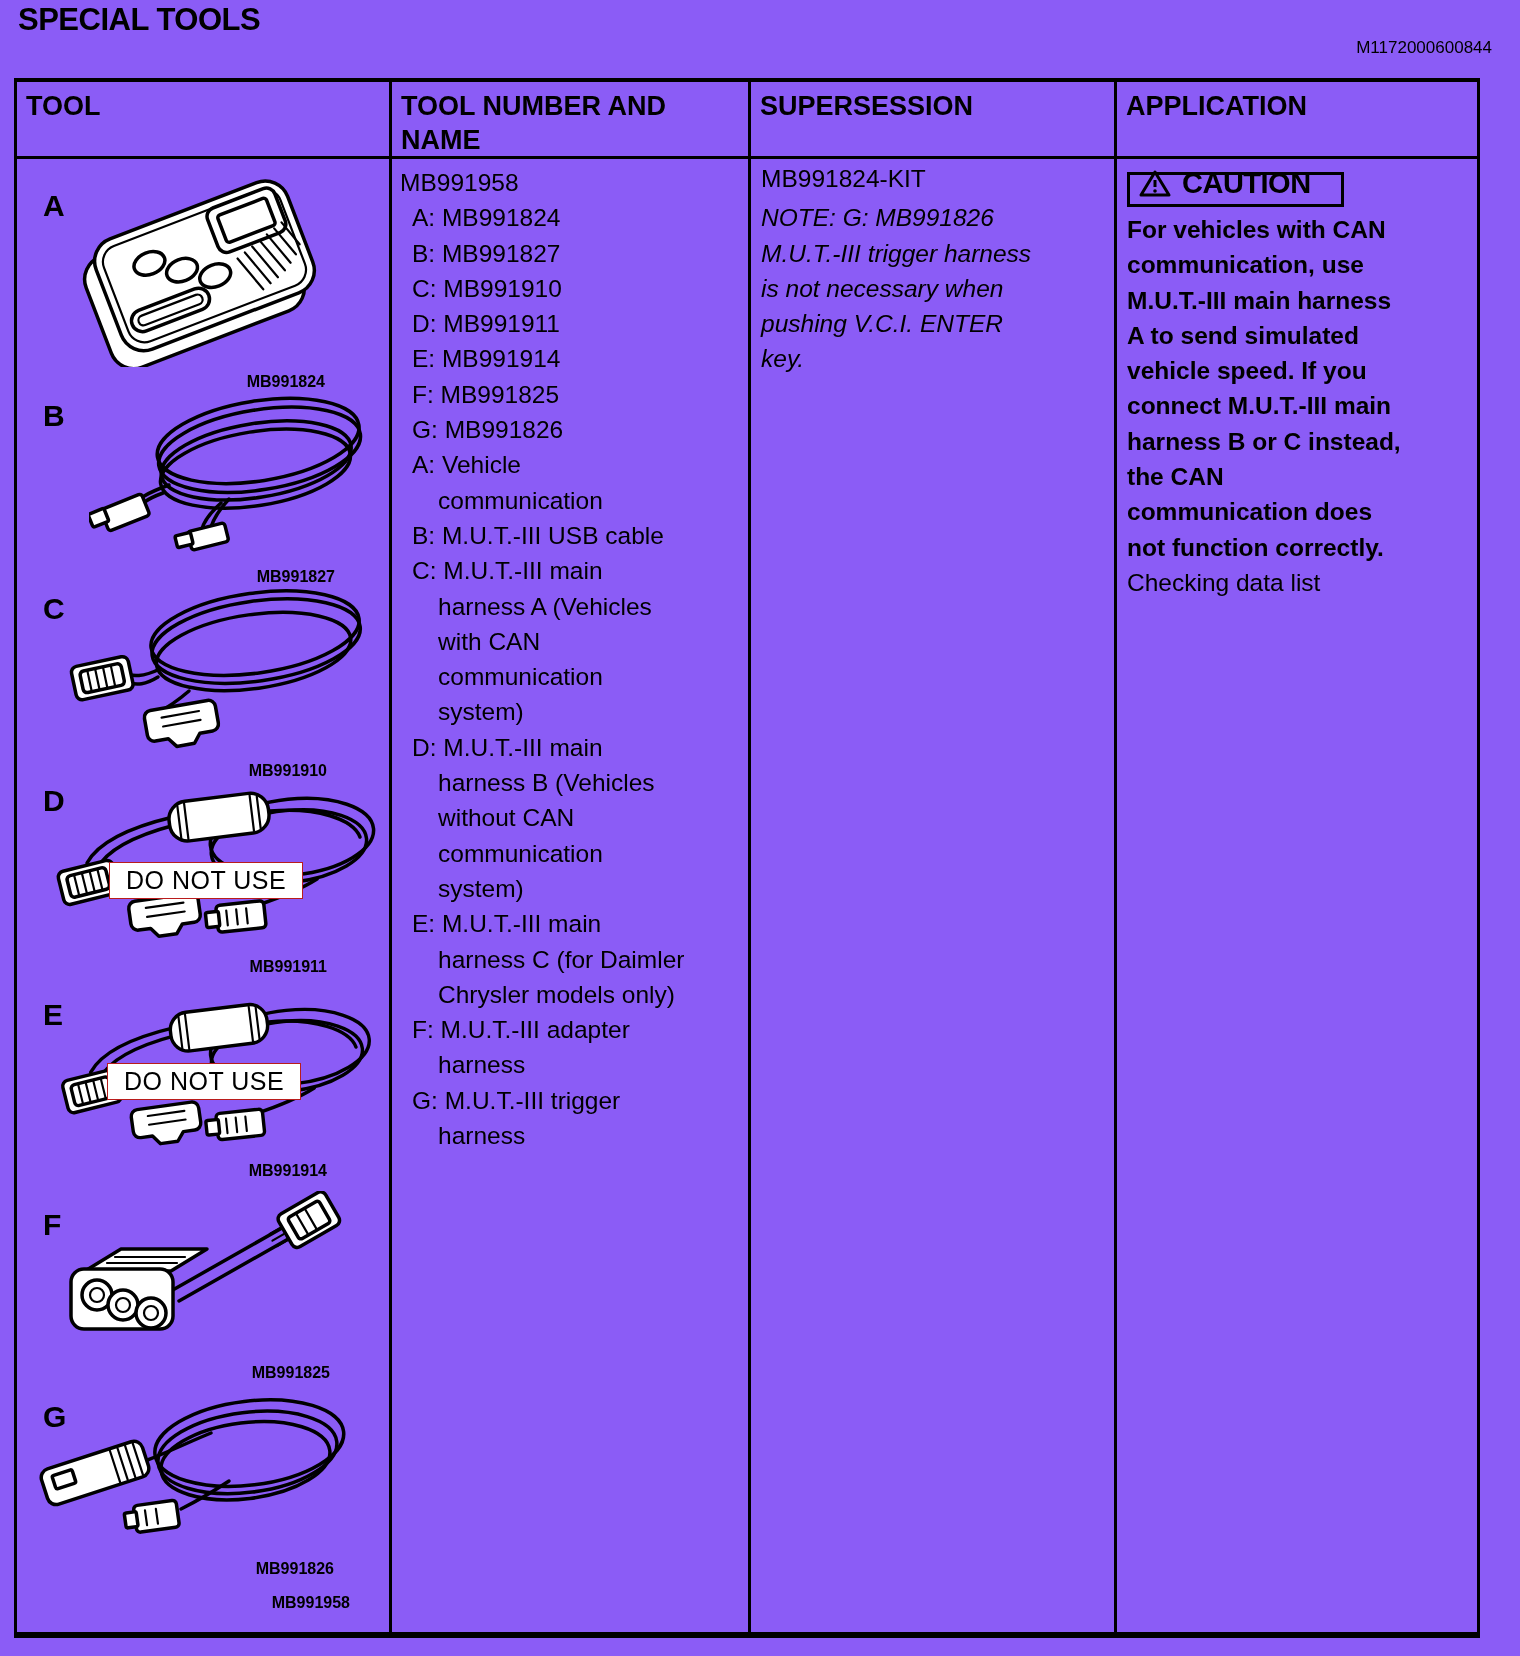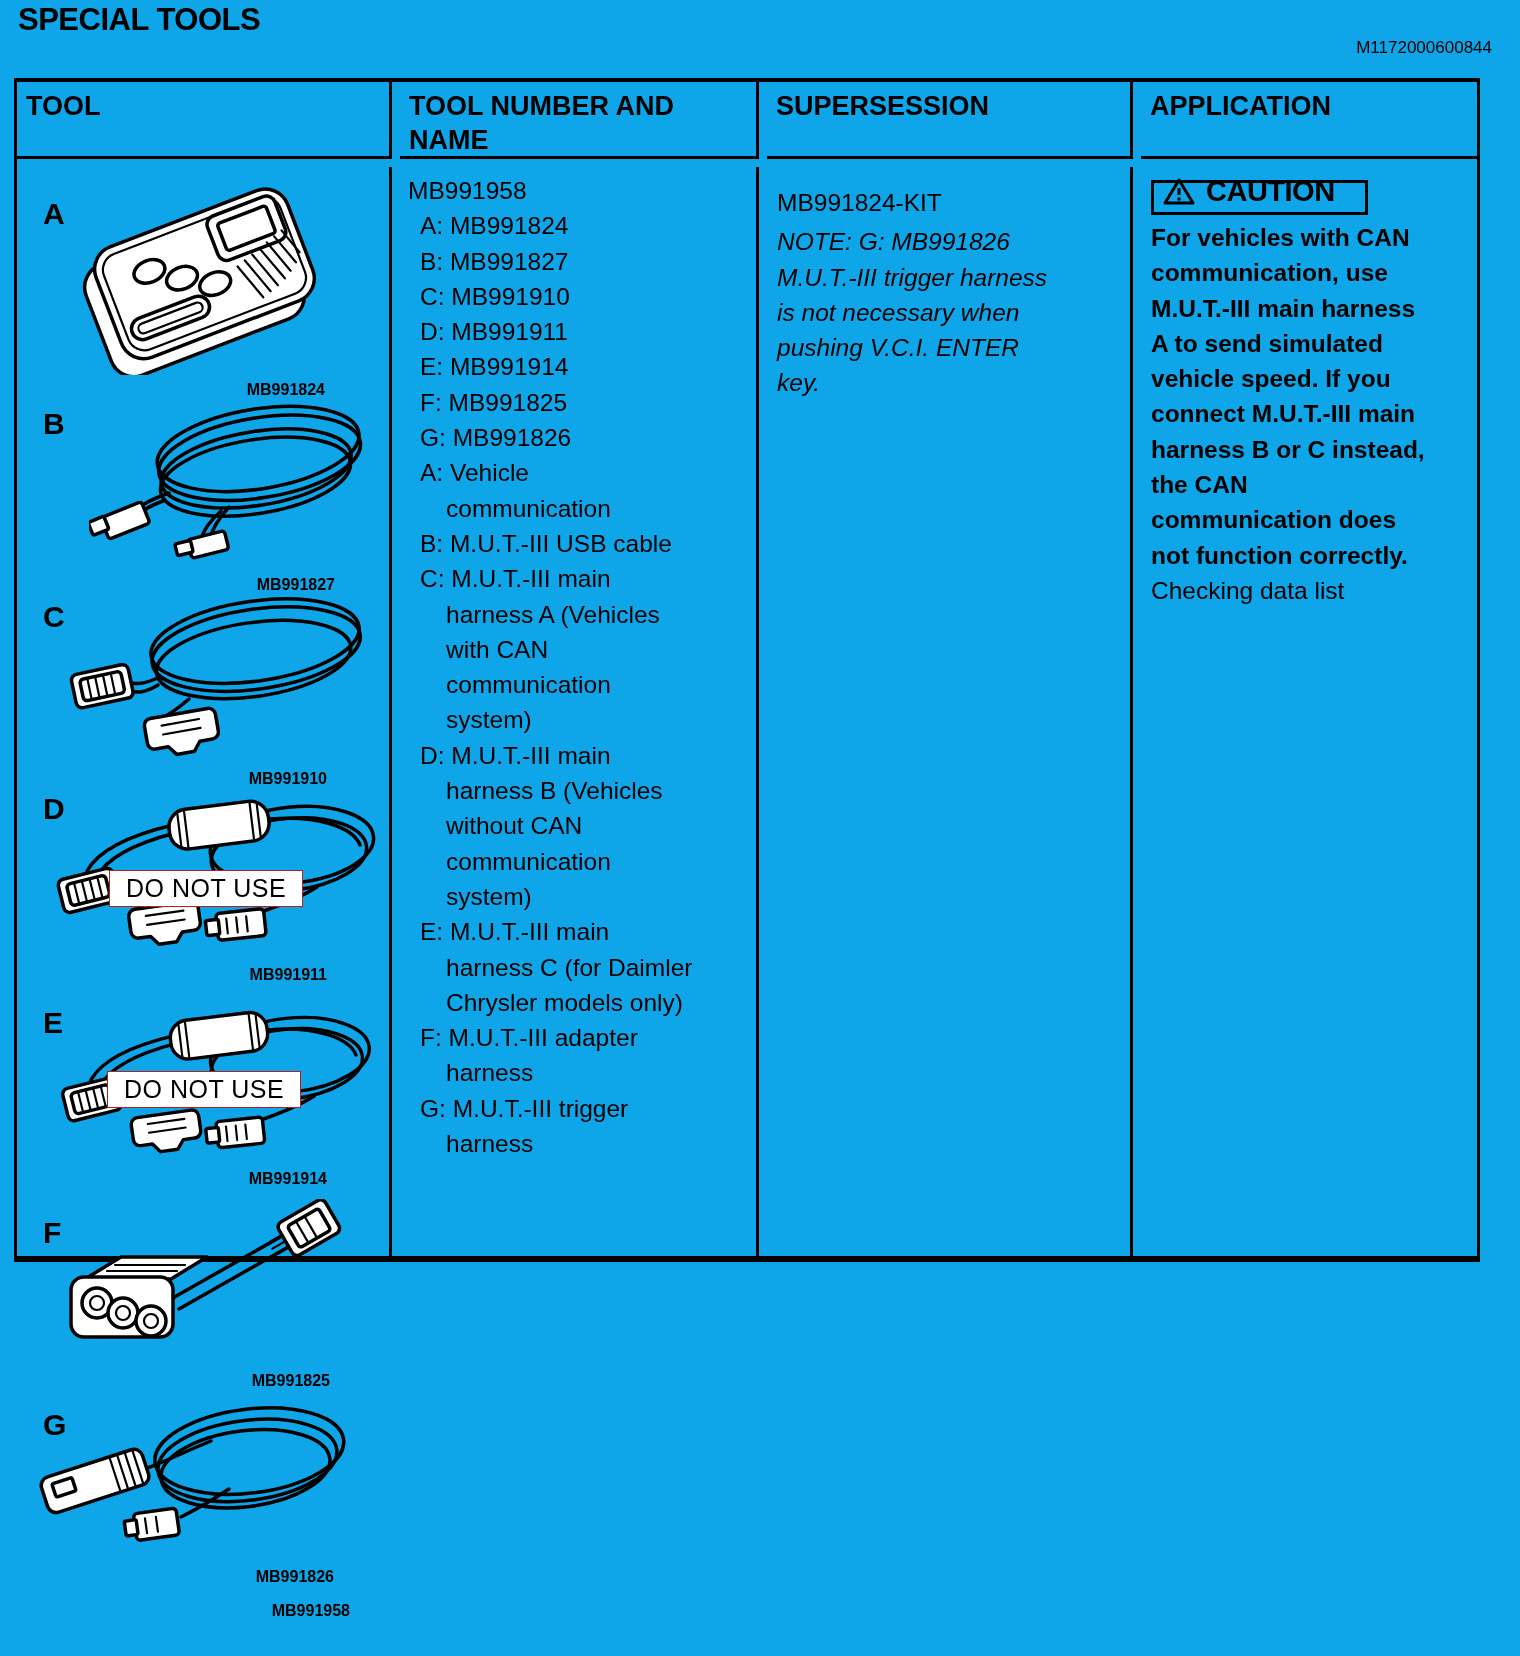--- a/index.html
+++ b/index.html
@@ -1,31 +1,31 @@
 <!DOCTYPE html>
 <html><head>
 <meta charset="utf-8">
 <style>
   html,body{margin:0;padding:0;background:#fff;}
-  .page{position:relative;width:1520px;height:1656px;background:#0ea5e9;color:#000;
+  .page{position:relative;width:1520px;height:1656px;background:#8b5cf6;color:#000;
         font-family:"Liberation Sans",sans-serif;overflow:hidden;}
   .page-title{position:absolute;left:18px;top:2px;font-size:31px;font-weight:bold;letter-spacing:-0.5px;}
   .doc-number{position:absolute;right:28px;top:38px;font-size:17px;}
-  .tools-table{position:absolute;left:14px;top:78px;width:1466px;height:1184px;box-sizing:border-box;
+  .tools-table{position:absolute;left:14px;top:78px;width:1466px;height:1560px;box-sizing:border-box;
     border:3px solid #000;border-top-width:4px;border-bottom-width:6px;
-    display:grid;grid-template-columns:375px 359px 366px 1fr;grid-template-rows:77px 1fr;gap:8px;}
+    display:grid;grid-template-columns:375px 359px 366px 1fr;grid-template-rows:77px 1fr;}
   .th{border-right:3px solid #000;border-bottom:3px solid #000;font-weight:bold;font-size:27px;
       padding:7px 8px 0 9px;line-height:34px;box-sizing:border-box;}
   .th:nth-child(4){border-right:none;}
   .th .wrap{display:inline-block;max-width:300px;}
   .td{border-right:3px solid #000;box-sizing:border-box;font-size:24.5px;line-height:35.3px;}
   .td.last{border-right:none;}
   .cell-tool{position:relative;}
   .cell-num{padding:6px 4px 0 8px;}
-  .cell-sup{padding:18px 6px 0 10px;}
+  .cell-sup{padding:2px 6px 0 10px;}
   .cell-app{padding:13px 8px 0 10px;}
   .ln{white-space:nowrap;}
   .ind1{padding-left:12px;}
   .ind2{padding-left:38px;}
   .note-block{margin-top:4px;font-style:italic;}
   .caution-box{display:flex;align-items:center;gap:10px;box-sizing:border-box;width:217px;height:35px;
       border:3px solid #000;padding:0 6px 12px 8px;margin-bottom:5px;}
   .caution-title{font-size:29px;font-weight:bold;letter-spacing:-0.5px;}
   .caution-text{font-weight:bold;}
   .app-footer{font-weight:normal;}

